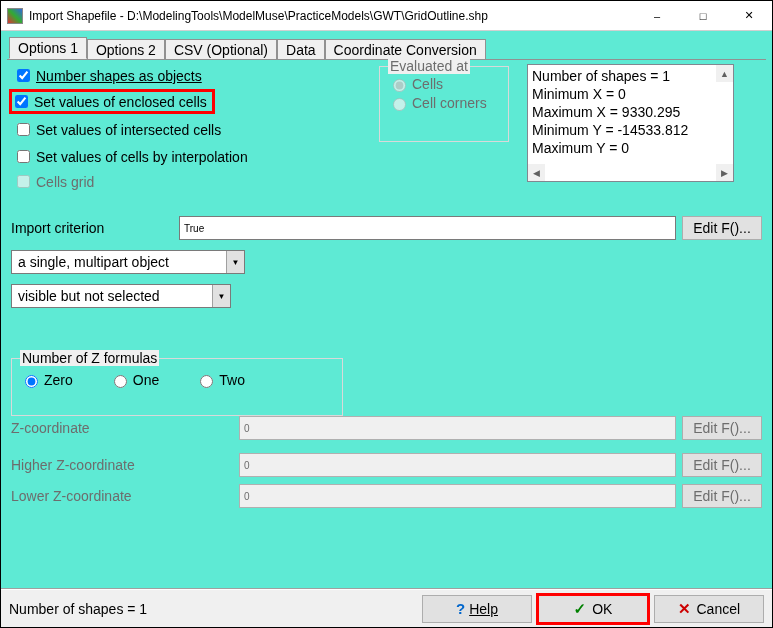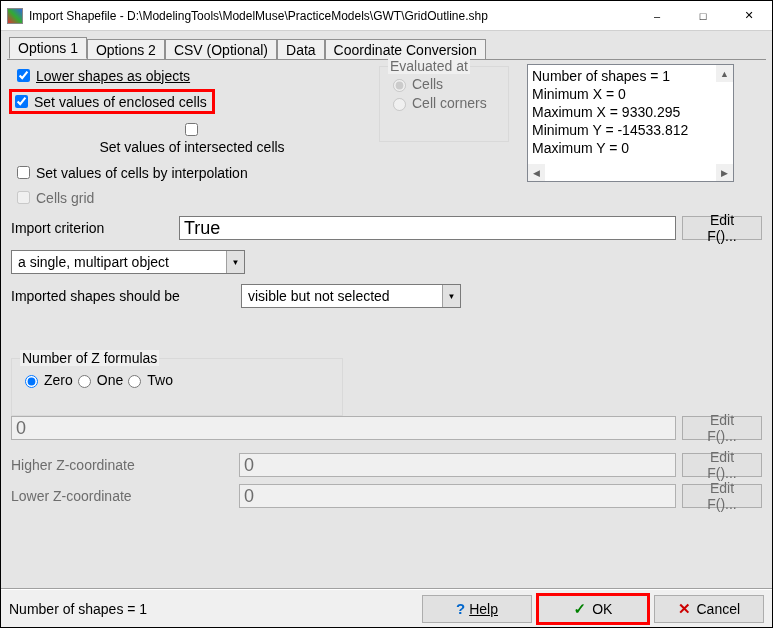--- a/index.html
+++ b/index.html
@@ -37,21 +37,21 @@
   .titlebar .title { flex:1; color:#000; font-size:12px; white-space:nowrap; overflow:hidden; }
   .winbtn {
     width:46px; height:29px;
     display:flex; align-items:center; justify-content:center;
     font-family: "Segoe UI Symbol", Arial;
     font-size:11px; color:#000;
   }
 
   .client {
     flex:1;
-    background:#e5e5e5;
+    background:#5eead4;
     position:relative;
     border-bottom:1px solid #a0a0a0;
     padding:4px 6px 0 6px;
   }
 
   
   .tabs { display:flex; align-items:flex-end; height:24px; margin-left:2px;}
   .tab {
     border:1px solid #919191;
     border-bottom:none;
@@ -111,21 +111,21 @@
   }
 
   .form-row { display:flex; align-items:center; margin:4px 0 4px 2px; }
   .form-row .label { width:168px; font-size:14px; }
   .form-row .label.disabled { color:#6d6d6d; }
   input.textfield {
     border:1px solid #7a7a7a;
     background:#fff;
     height:24px;
     padding:2px 4px;
-    font-size:18px;
+    font-size:10px;
     font-family:inherit;
   }
   input.textfield:disabled { background:#f0f0f0; border-color:#b0b0b0; color:#6d6d6d;}
   .combo {
     display:inline-flex; align-items:stretch;
     border:1px solid #7a7a7a; background:#fff; height:24px;
   }
   .combo .combo-text { padding:2px 6px; font-size:14px; min-width:200px; display:flex;align-items:center;}
   .combo .combo-btn {
     width:18px; background:#e1e1e1; border-left:1px solid #a0a0a0;
@@ -134,21 +134,21 @@
 
   .btn {
     border:1px solid #adadad;
     background:#e1e1e1;
     height:28px;
     display:inline-flex; align-items:center; justify-content:center;
     padding:0 12px;
     font-size:14px;
   }
   .btn:disabled, .btn.disabled { color:#6d6d6d; }
-  .btn-small { height:24px; padding:0 18px; }
+  .btn-small { height:24px; padding:0 10px; }
 
   .highlight-red {
     outline:3px solid #ff0000;
     outline-offset:-1px;
   }
 
   .footer {
     height:38px;
     background:#f0f0f0;
     display:flex; align-items:center;
@@ -182,29 +182,29 @@
       <div class="tab">CSV (Optional)</div>
       <div class="tab">Data</div>
       <div class="tab">Coordinate Conversion</div>
     </div>
 
     <div class="tab-body">
 
       <div style="position:absolute; left:4px; top:4px; width:360px;">
         <label class="cb-row">
           <input type="checkbox" checked="" style="">
-          <span style="text-decoration:underline;">Lower shapes as objects</span>
+          <span style="text-decoration:underline;">Number shapes as objects</span>
         </label>
         <div class="highlight-red" style="display:inline-block;padding:1px 6px 1px 0;margin-top:4px;">
           <label class="cb-row" style="margin:0;">
             <input type="checkbox" checked="" style="">
             <span>Set values of enclosed cells</span>
           </label>
         </div>
-        <label class="cb-row" style="margin-top:8px;flex-direction:column;">
+        <label class="cb-row" style="margin-top:8px;">
           <input type="checkbox" style="">
           <span>Set values of intersected cells</span>
         </label>
         <label class="cb-row" style="margin-top:8px;">
           <input type="checkbox" style="">
           <span>Set values of cells by interpolation</span>
         </label>
         <label class="cb-row disabled" style="margin-top:6px;">
           <input type="checkbox" disabled="" style="">
           <span>Cells grid</span>
@@ -241,46 +241,46 @@
       </div>
 
       <div class="form-row" style="position:absolute; left:2px; top:186px;">
         <div class="combo">
           <div class="combo-text" style="min-width:214px;">a single, multipart object</div>
           <div class="combo-btn">▼</div>
         </div>
       </div>
 
       <div class="form-row" style="position:absolute; left:2px; top:220px;">
-        <div class="label" style="width:230px;">Imported shapes should be</div>
         <div class="combo">
           <div class="combo-text" style="min-width:200px;">visible but not selected</div>
           <div class="combo-btn">▼</div>
         </div>
       </div>
 
       <div class="fieldset" style="left:4px; top:298px; width:332px; height:58px;">
         <span class="legend">Number of Z formulas</span>
-        <div style="display:flex; padding-top:4px;">
+        <div style="display:flex; gap:36px; padding-top:4px;">
           <label class="radio-row">
             <input type="radio" name="zf" checked="" style="">
             <span>Zero</span>
           </label>
           <label class="radio-row">
             <input type="radio" name="zf" style="">
             <span>One</span>
           </label>
           <label class="radio-row">
             <input type="radio" name="zf" style="">
             <span>Two</span>
           </label>
         </div>
       </div>
 
       <div class="form-row" style="position:absolute; left:2px; top:352px; right:4px;">
+        <div class="label disabled" style="width:228px;">Z-coordinate</div>
         <input class="textfield" disabled="" style="flex: 1 1 0%;" value="0">
         <button class="btn btn-small disabled" style="margin-left:6px;width:80px;">Edit F()...</button>
       </div>
       <div class="form-row" style="position:absolute; left:2px; top:389px; right:4px;">
         <div class="label disabled" style="width:228px;">Higher Z-coordinate</div>
         <input class="textfield" disabled="" style="flex: 1 1 0%;" value="0">
         <button class="btn btn-small disabled" style="margin-left:6px;width:80px;">Edit F()...</button>
       </div>
       <div class="form-row" style="position:absolute; left:2px; top:420px; right:4px;">
         <div class="label disabled" style="width:228px;">Lower Z-coordinate</div>

